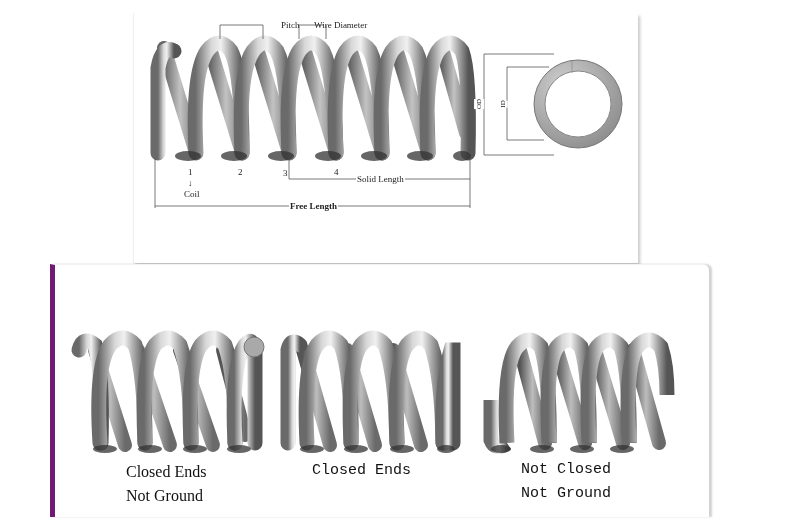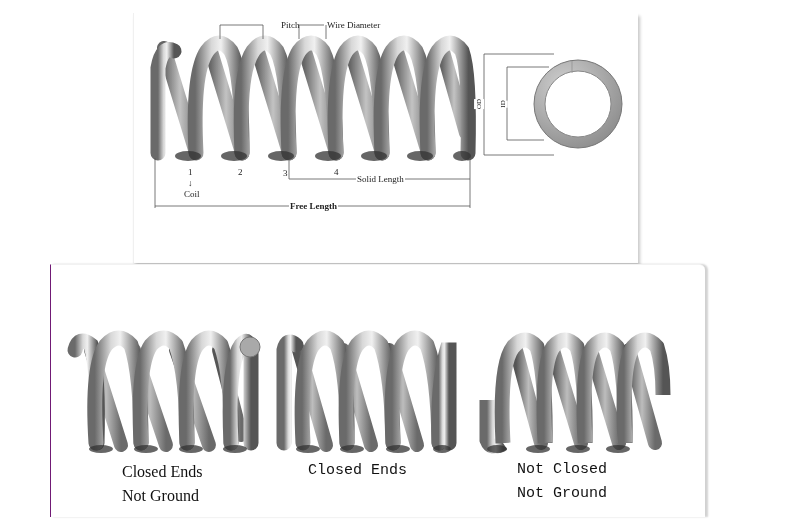--- a/index.html
+++ b/index.html
@@ -1,19 +1,19 @@
 <!DOCTYPE html>
 <html><head>
 <meta charset="utf-8">
 <style>
   html, body { margin:0; padding:0; background:#ffffff; }
   body { width:800px; height:532px; position:relative; overflow:hidden; font-family:"Liberation Serif", serif; }
   .panel { position:absolute; background:#ffffff; }
   #top-panel { left:133px; top:13px; width:504px; height:250px; border-left:1px solid #f0f0f0; box-shadow: 2px 3px 3px rgba(0,0,0,0.22); }
-  #bottom-panel { left:50px; top:264px; width:654px; height:252px; border-left:1px solid #701a75; border-top:1px solid #f2f2f2; border-top-right-radius:6px; box-shadow: 3px 0px 2px rgba(0,0,0,0.18); }
+  #bottom-panel { left:50px; top:264px; width:654px; height:252px; border-left:5px solid #701a75; border-top:1px solid #f2f2f2; border-top-right-radius:6px; box-shadow: 3px 0px 2px rgba(0,0,0,0.18); }
   svg { position:absolute; left:0; top:0; overflow:visible; }
   .lbl { position:absolute; font-size:9px; color:#222; white-space:nowrap; font-family:"Liberation Serif", serif; line-height:10px; }
   .cap { position:absolute; font-size:15px; line-height:24px; color:#111; white-space:nowrap; }
   .cap.serif { font-family:"Liberation Serif", serif; font-size:16px; }
   .cap.mono { font-family:"Liberation Mono", monospace; font-size:15px; }
 </style>
 </head>
 <body>
 
 <svg width="0" height="0" style="position:absolute">
@@ -90,21 +90,21 @@
     </g>
 
     <g>
       <circle cx="444" cy="91" r="44" fill="url(#ringGrad)" stroke="#777" stroke-width="1"></circle>
       <circle cx="444" cy="91" r="33" fill="#ffffff" stroke="#888" stroke-width="1"></circle>
       <path d="M438 48 L438 60" stroke="#999" stroke-width="1"></path>
     </g>
   </svg>
 
   <span class="lbl" style="left:99px;top:7px;margin-left:48px;">Pitch</span>
-  <span class="lbl" style="left:193px;top:7px;">Wire Diameter</span>
+  <span class="lbl" style="left:180px;top:7px;">Wire Diameter</span>
 
   <span class="lbl" style="left:54px;top:154px;">1</span>
   <span class="lbl" style="left:104px;top:154px;">2</span>
   <span class="lbl" style="left:149px;top:155px;">3</span>
   <span class="lbl" style="left:200px;top:154px;">4</span>
   <span class="lbl" style="left:54px;top:165px;">↓</span>
   <span class="lbl" style="left:50px;top:176px;">Coil</span>
   <span class="lbl" style="left:222px;top:161px;background:#fff;padding:0 1px;">Solid Length</span>
   <span class="lbl" style="left:155px;top:188px;background:#fff;padding:0 1px;font-weight:bold;">Free Length</span>
   <span class="lbl" style="left:340px;top:86px;transform:rotate(-90deg);background:#fff;font-size:7px;">OD</span>

